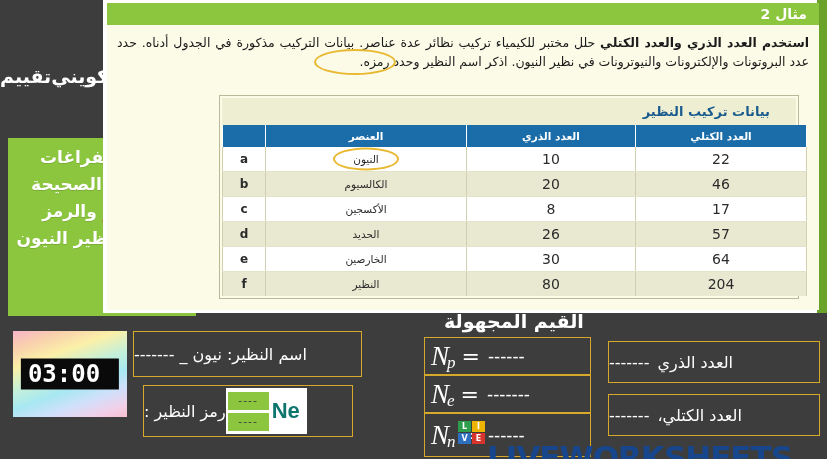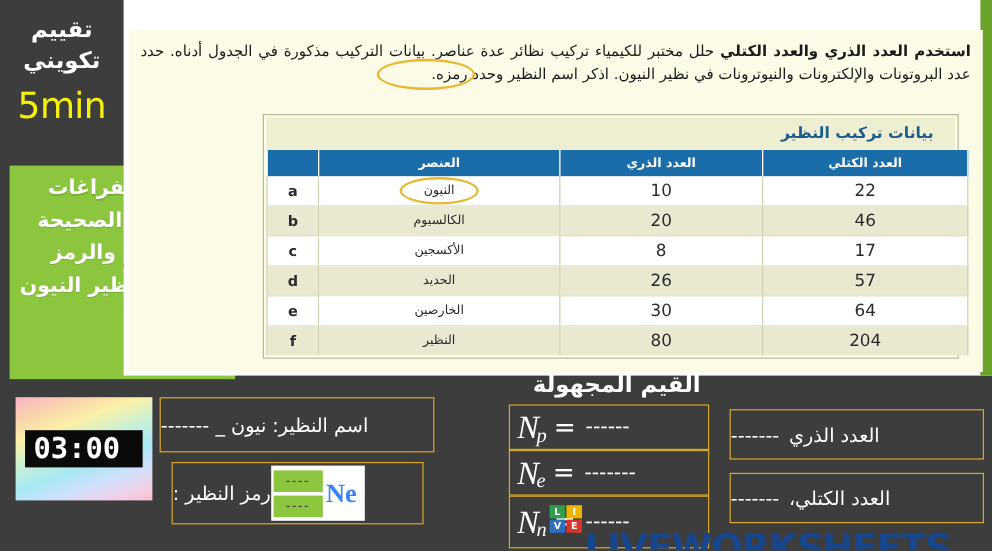--- a/index.html
+++ b/index.html
@@ -18,21 +18,21 @@
     overflow: hidden;
   }
 
   
   #eval-block {
     position: absolute;
     left: 0; top: 0;
     width: 103px; height: 140px;
     background: #3d3d3d;
     display: flex;
-    flex-direction: column;
+    flex-direction: row;
     align-items: center;
     justify-content: flex-start;
     padding-top: 12px;
     box-sizing: border-box;
   }
   #eval-block .line {
     color: #ffffff;
     font-weight: bold;
     font-size: 19px;
     line-height: 26px;
@@ -141,21 +141,21 @@
     box-sizing: border-box;
     padding: 2px;
   }
   #table-caption {
     background: #eeeed2;
     color: #1b5c8f;
     direction: rtl;
     text-align: right;
     font-weight: bold;
     font-size: 13px;
-    padding: 6px 18px 6px 6px;
+    padding: 6px 26px 6px 6px;
     box-sizing: border-box;
   }
   table.isotope {
     width: 100%;
     border-collapse: collapse;
     direction: rtl;
     table-layout: fixed;
   }
   table.isotope th {
     background: #1b6daa;
@@ -256,24 +256,24 @@
   }
   .sym-tile {
     display: flex;
     align-items: center;
     background: #ffffff;
     height: 46px;
     padding: 0 4px 0 2px;
     margin-right: 6px;
   }
   .sym-tile .sym {
-    color: #3b82f6;
+    color: #0f766e;
     font-size: 22px;
     font-weight: bold;
-    font-family: Liberation Serif, serif;
+    font-family: Liberation Sans, sans-serif;
     direction: ltr;
     padding: 0 3px;
   }
   .sym-tile .nums {
     display: flex;
     flex-direction: column;
     gap: 3px;
     direction: ltr;
   }
   .sym-tile .nums .blank {
@@ -406,20 +406,23 @@
     <div class="txt">
       <span>اكمل الفراغات بالأرقام الصحيحة</span>
       <span class="spellerr">والأسم</span>
       <span>والرمز الصحيح لنظير النيون</span>
     </div>
   </div>
 
   <div id="card">
     <div id="card-green-rail"></div>
 
+    <div id="card-titlebar">
+      <span class="t">مثال 2</span>
+    </div>
 
     <div id="card-body">
       <div id="prompt">
         <span class="lead">استخدم العدد الذري والعدد الكتلي</span>
         <span>حلل مختبر للكيمياء تركيب نظائر عدة عناصر. بيانات التركيب مذكورة في الجدول أدناه. حدد عدد البروتونات والإلكترونات والنيوترونات في نظير النيون. اذكر اسم النظير وحدد رمزه.</span>
         <span class="ellipse-neon"></span>
       </div>
 
       <div id="table-wrap">
         <div id="table-caption">بيانات تركيب النظير</div>

